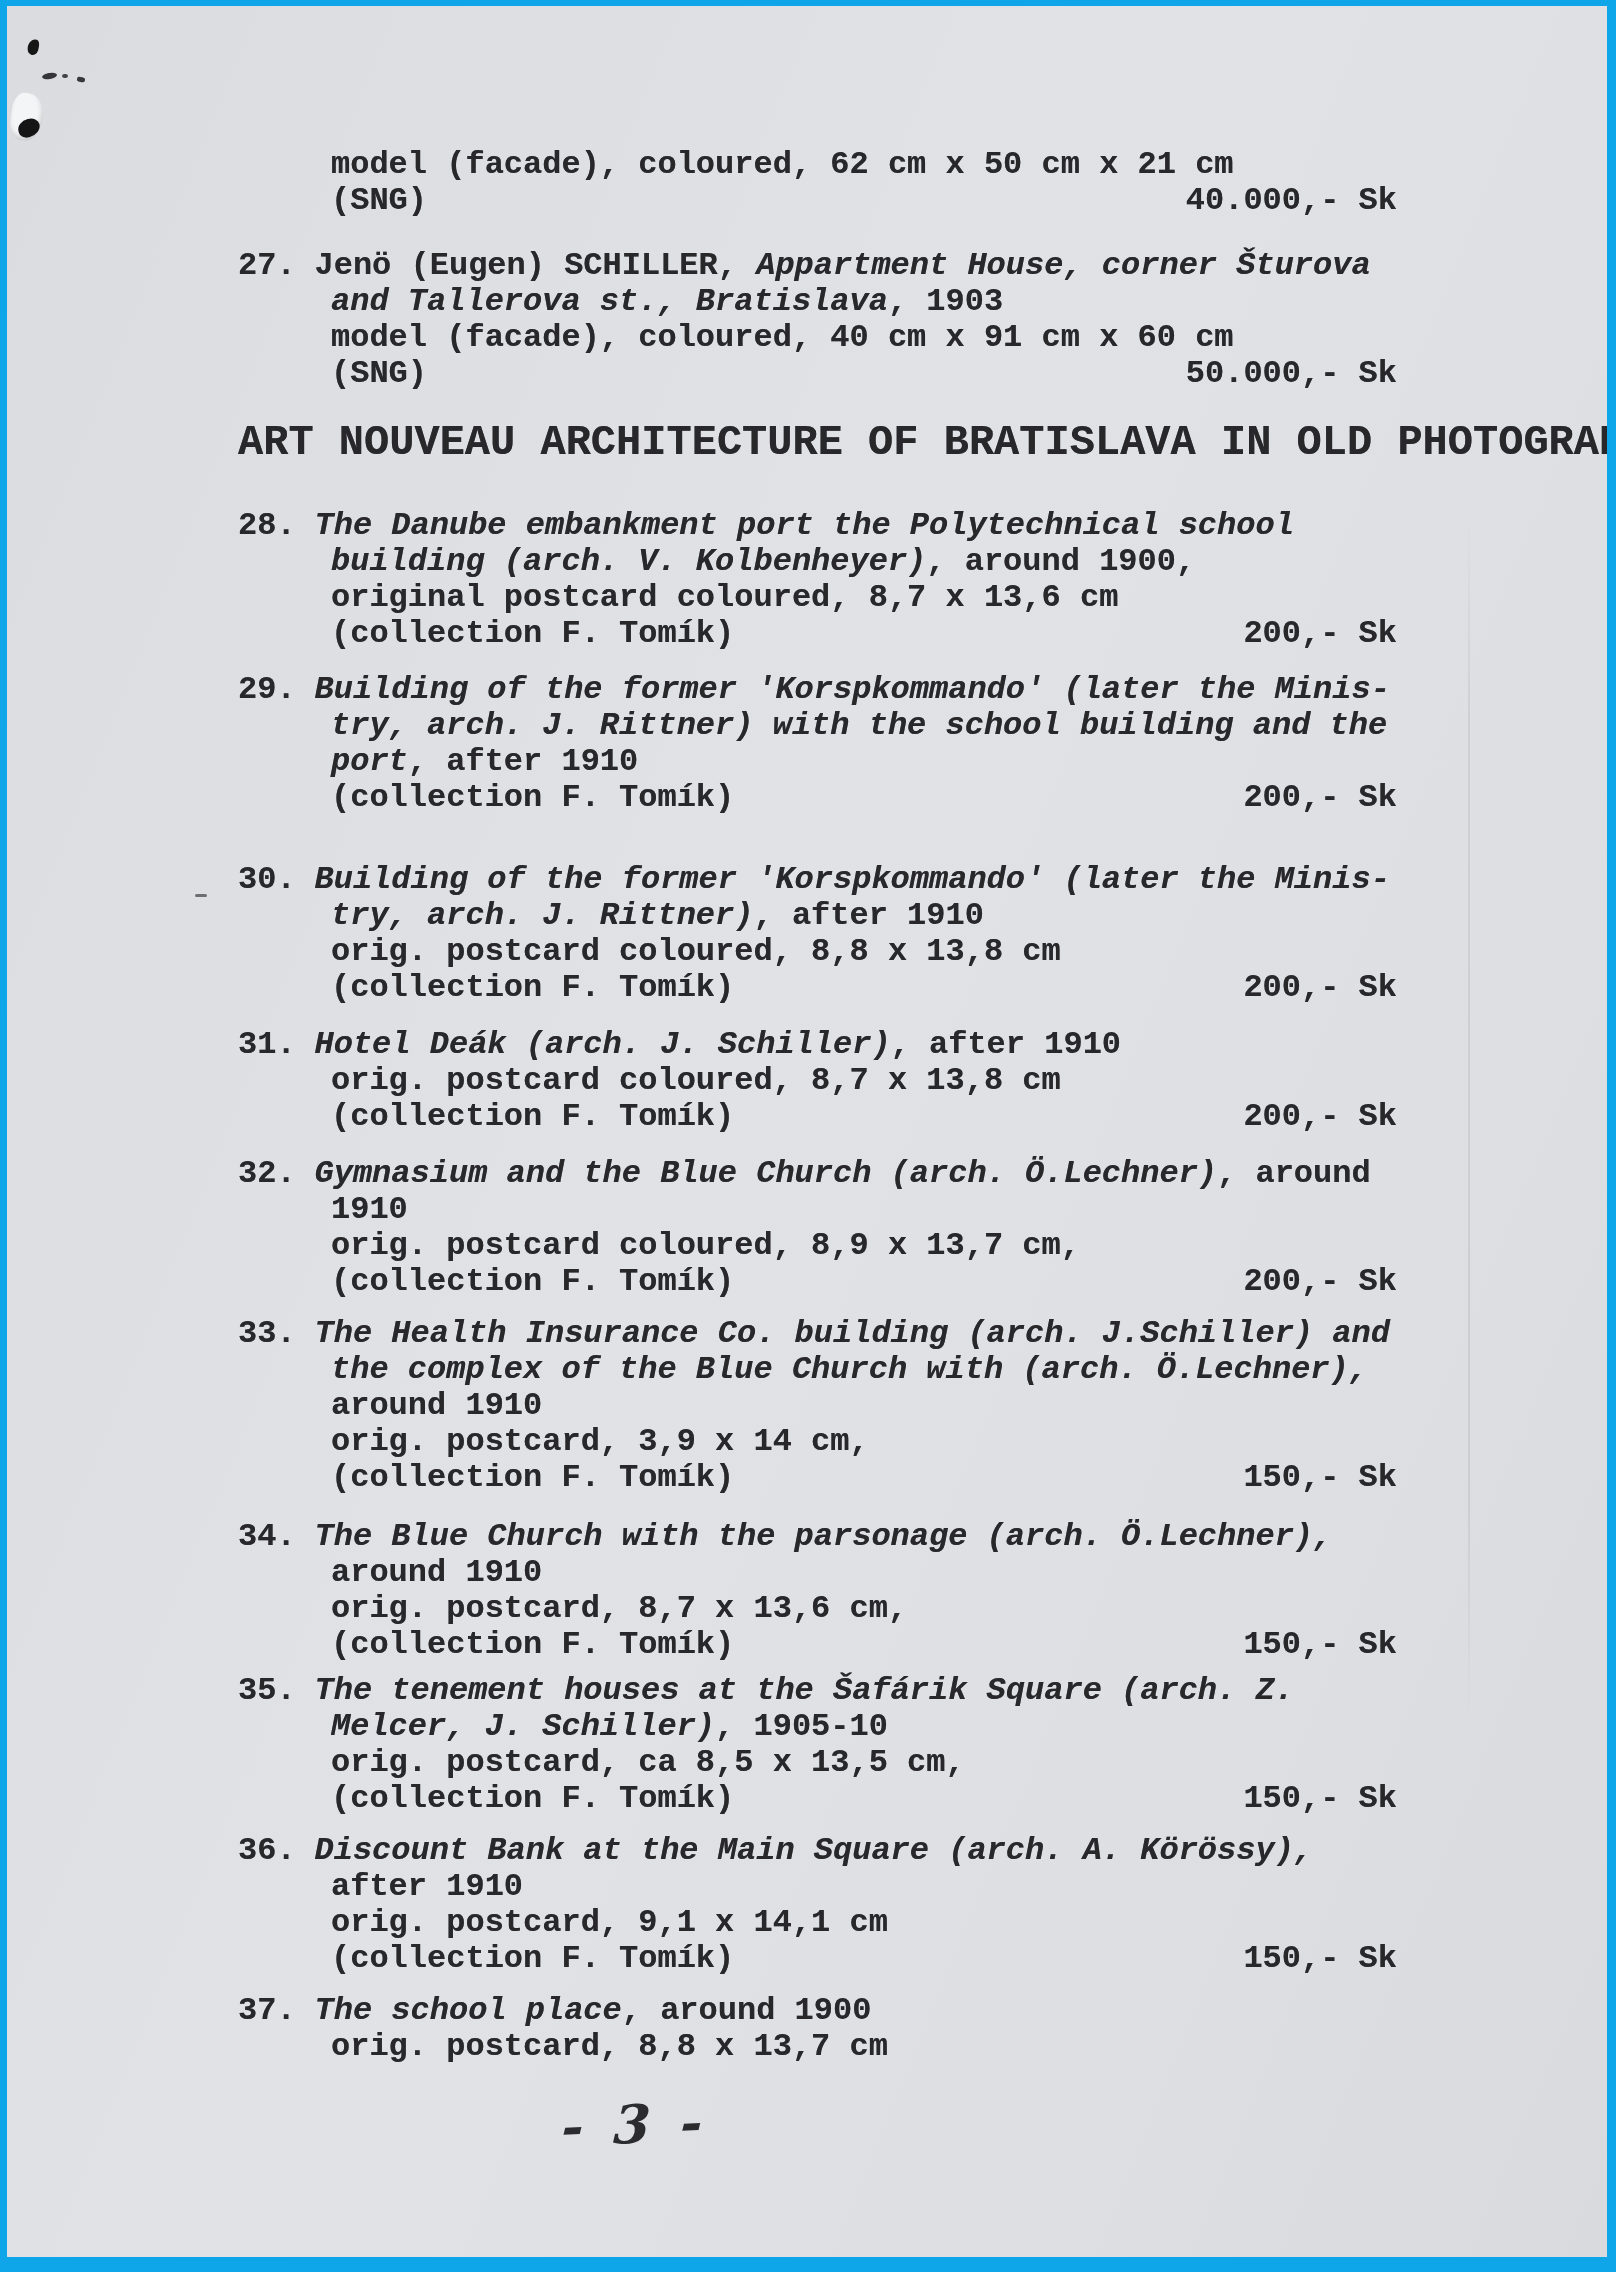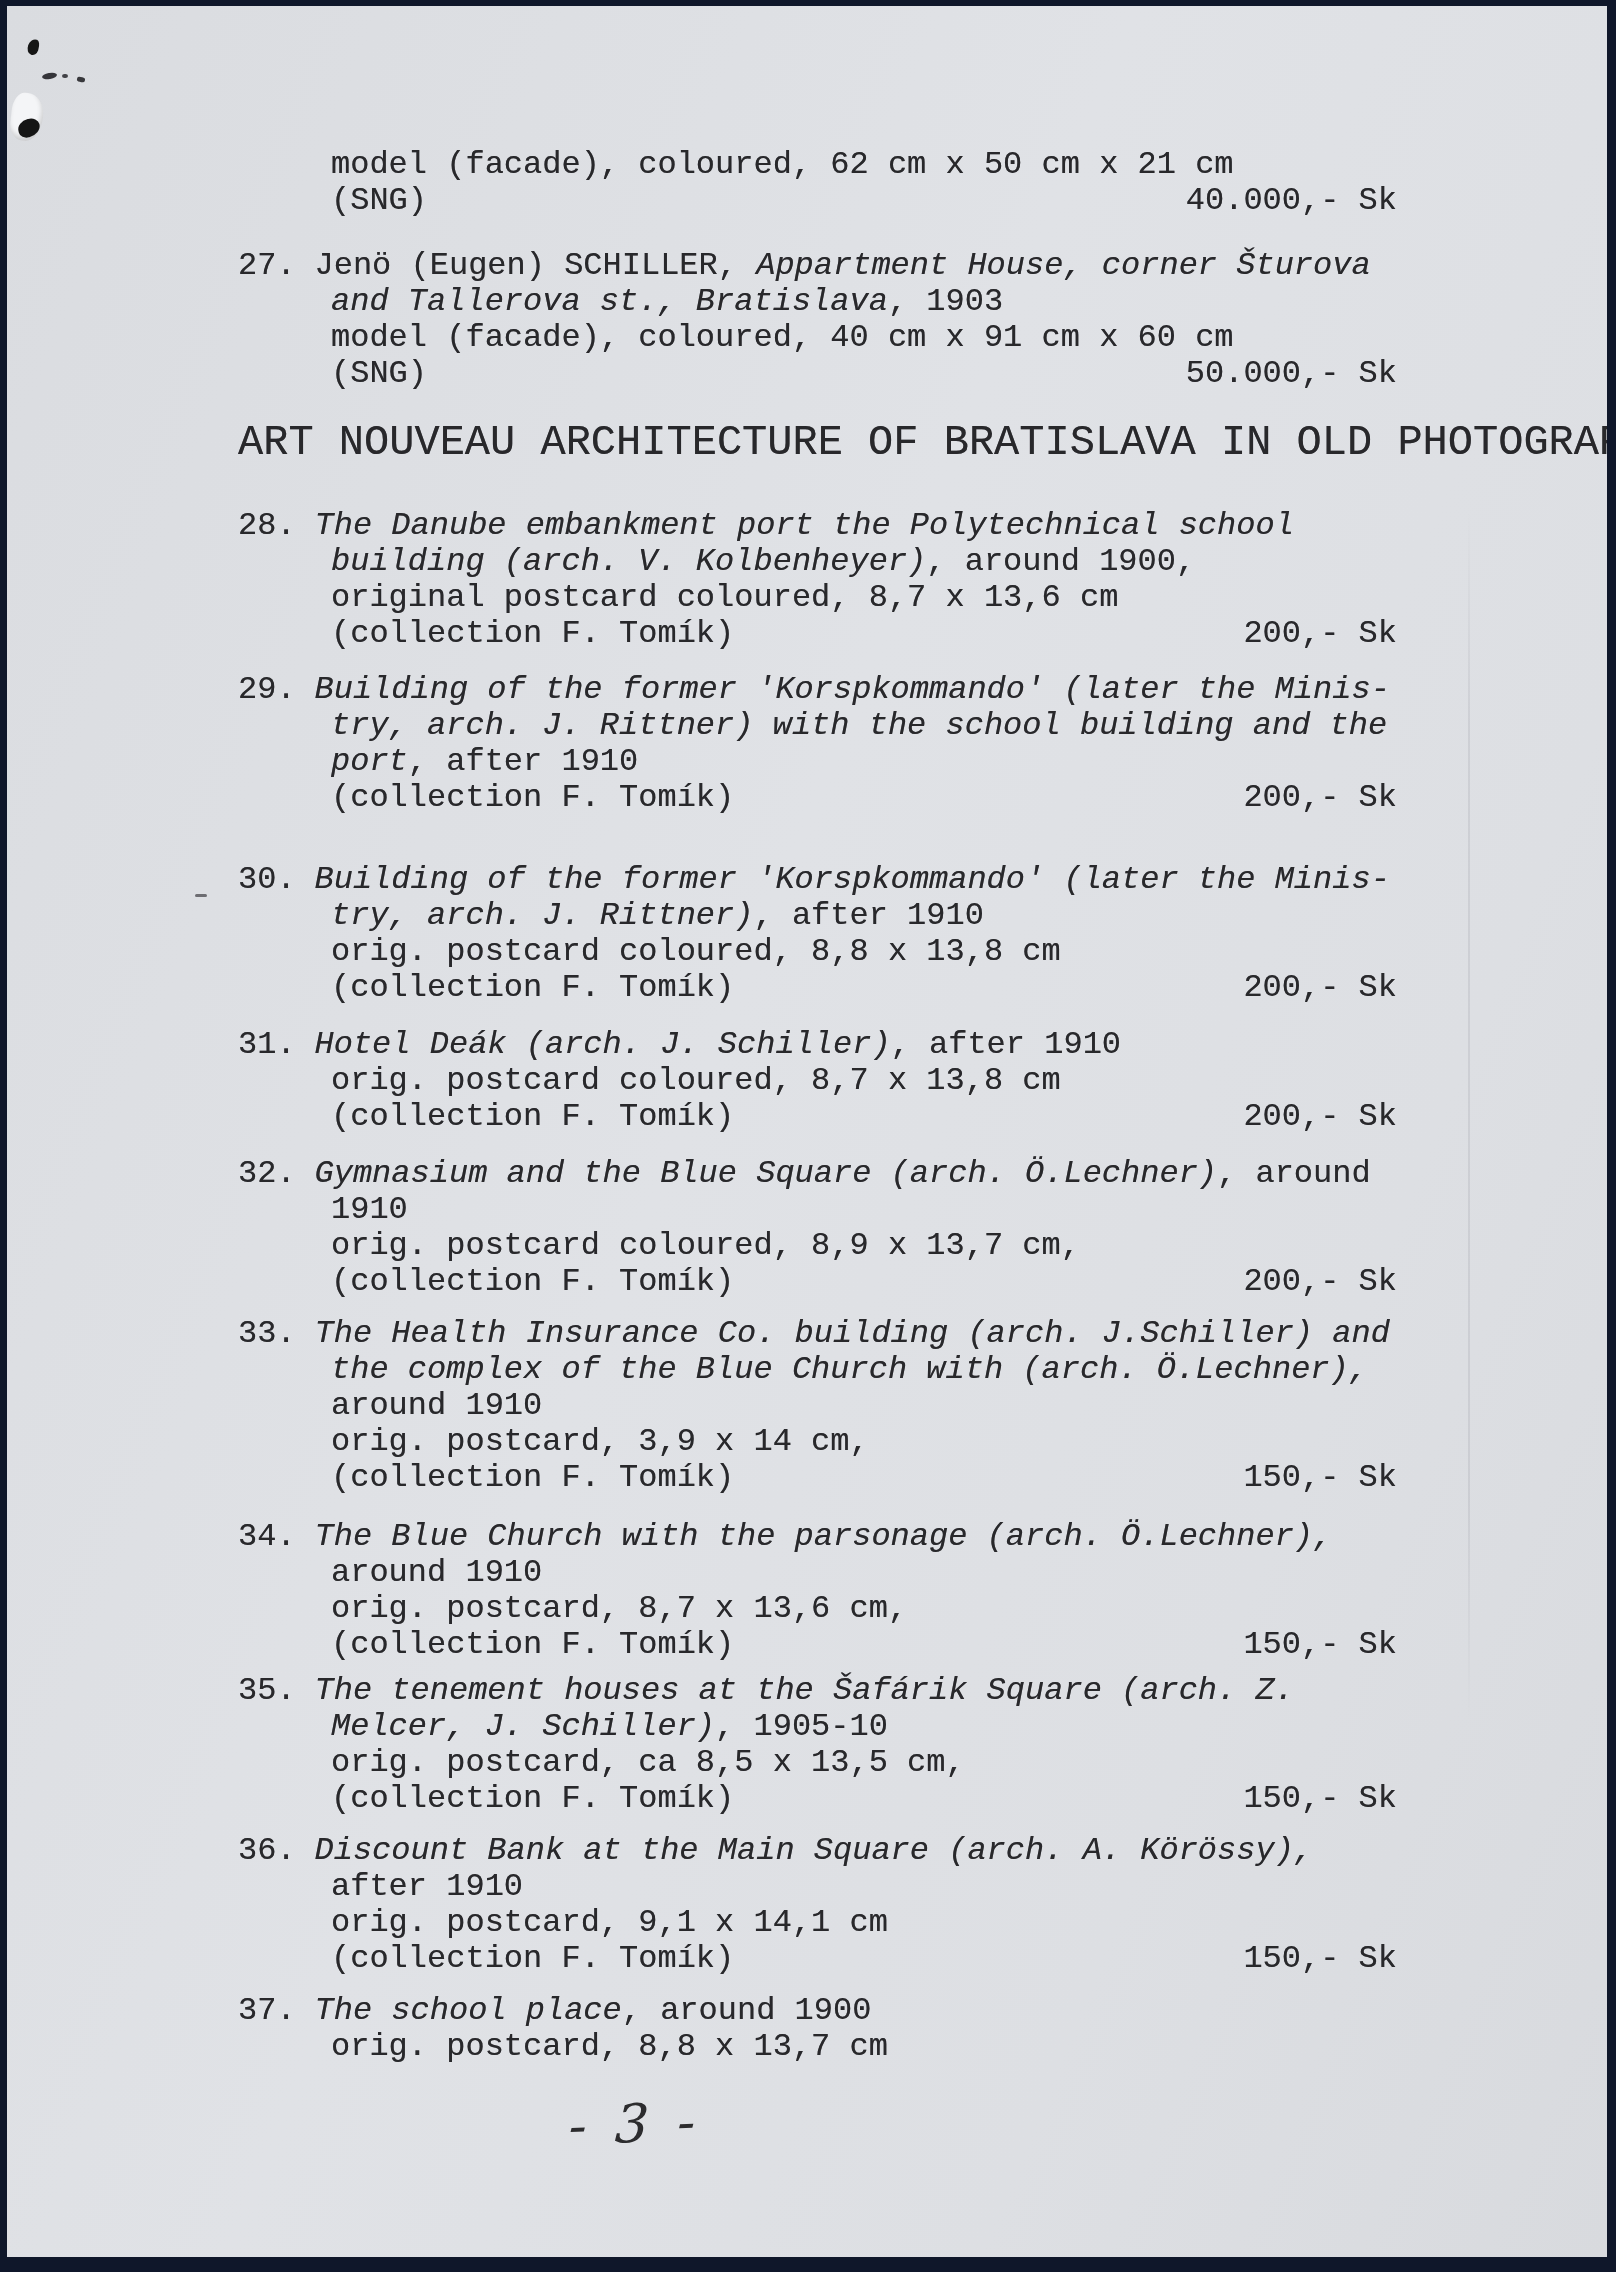--- a/index.html
+++ b/index.html
@@ -1,21 +1,21 @@
 <!DOCTYPE html>
 <html style="font-size:7.8px"><head>
 <meta charset="utf-8">
 <style>
   html,body{margin:0;padding:0;}
   body{
     width:1616px;height:2273px;position:relative;overflow:hidden;
     background:#2d2c2a;
     font-family:"Liberation Mono",monospace;
   }
-  .scan-bed{position:absolute;inset:0;background:#0f172a;}
+  .scan-bed{position:absolute;inset:0;background:#0ea5e9;font-weight:bold;}
   .paper{
     position:absolute;left:6.8px;top:6.3px;right:9.2px;bottom:16.5px;
     background:linear-gradient(112deg,#dadce0 0%,#e0e2e6 45%,#dddfe3 75%,#d8dade 100%);
     overflow:hidden;
   }
   .content{position:absolute;left:-6.8px;top:-6.3px;width:1616px;height:2273px;}
 
   .block{
     position:absolute;left:331px;width:1066px;
     font-size:32px;line-height:36px;color:#28282b;
@@ -112,21 +112,21 @@
             <div class="line"><span class="r">(collection F. Tomík)</span><span class="price">200,- Sk</span></div>
           </div>
           <div class="block" style="top: 1027px;">
             <span class="num">31.</span>
             <div class="line l0"><span class="i">Hotel Deák (arch. J. Schiller)</span><span class="r">, after 1910</span></div>
             <div class="line"><span class="r">orig. postcard coloured, 8,7 x 13,8 cm</span></div>
             <div class="line"><span class="r">(collection F. Tomík)</span><span class="price">200,- Sk</span></div>
           </div>
           <div class="block" style="top: 1156px;">
             <span class="num">32.</span>
-            <div class="line l0"><span class="i">Gymnasium and the Blue Square (arch. Ö.Lechner)</span><span class="r">, around</span></div>
+            <div class="line l0"><span class="i">Gymnasium and the Blue Church (arch. Ö.Lechner)</span><span class="r">, around</span></div>
             <div class="line"><span class="r">1910</span></div>
             <div class="line"><span class="r">orig. postcard coloured, 8,9 x 13,7 cm,</span></div>
             <div class="line"><span class="r">(collection F. Tomík)</span><span class="price">200,- Sk</span></div>
           </div>
           <div class="block" style="top: 1316px;">
             <span class="num">33.</span>
             <div class="line l0"><span class="i">The Health Insurance Co. building (arch. J.Schiller) and</span></div>
             <div class="line"><span class="i">the complex of the Blue Church with (arch. Ö.Lechner),</span></div>
             <div class="line"><span class="r">around 1910</span></div>
             <div class="line"><span class="r">orig. postcard, 3,9 x 14 cm,</span></div>

